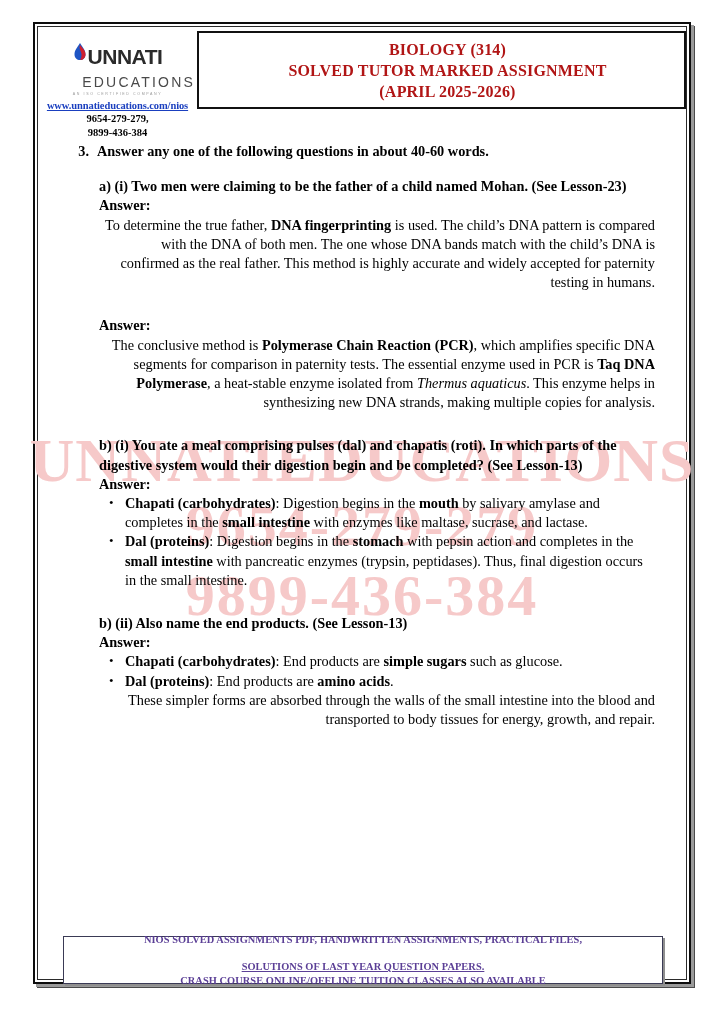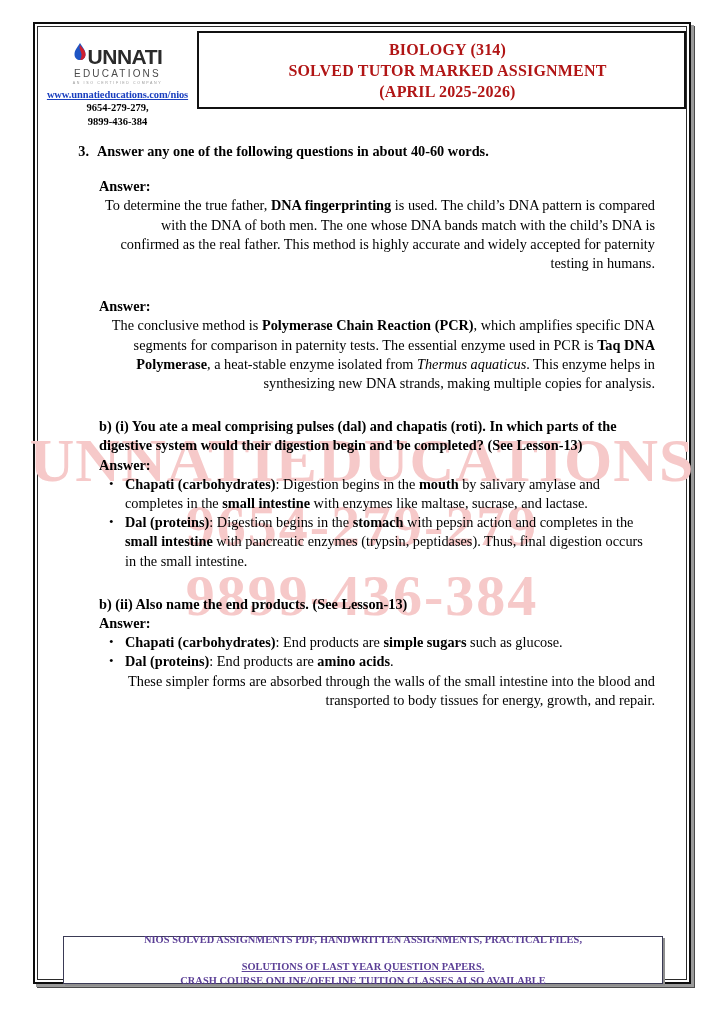--- a/index.html
+++ b/index.html
@@ -101,24 +101,25 @@
   .logo-word {
     font-family: "Liberation Sans", sans-serif;
     font-weight: bold;
     font-size: 21px;
     letter-spacing: -0.5px;
     color: #2b2b2b;
     line-height: 21px;
   }
   .logo-sub {
     font-family: "Liberation Sans", sans-serif;
-    font-size: 10px;
+    font-size: 14px;
     letter-spacing: 2.2px;
     color: #4a4a4a;
-    margin-top: 1px;
+    margin-top: 7px;
+    text-align: right;
   }
   .logo-tiny {
     font-family: "Liberation Sans", sans-serif;
     font-size: 3.6px;
     letter-spacing: 1.6px;
     color: #9a9a9a;
     margin-top: 2px;
   }
   .brand-url {
     font-family: "Liberation Serif", serif;
@@ -285,20 +286,21 @@
   </div>
 
   <div class="doc">
 
     <div class="q-head">
       <span class="q-num">3.</span>
       <span>Answer any one of the following questions in about 40-60 words.</span>
     </div>
 
     <div class="block">
+      <p class="q-text">a) (i) Two men were claiming to be the father of a child named Mohan. (See Lesson-23)</p>
       <p class="ans-label">Answer:</p>
       <p class="para">To determine the true father, <b>DNA fingerprinting</b> is used. The child’s DNA pattern is compared with the DNA of both men. The one whose DNA bands match with the child’s DNA is confirmed as the real father. This method is highly accurate and widely accepted for paternity testing in humans.</p>
 
       <div class="gap-md"></div>
 
       <p class="ans-label">Answer:</p>
       <p class="para">The conclusive method is <b>Polymerase Chain Reaction (PCR)</b>, which amplifies specific DNA segments for comparison in paternity tests. The essential enzyme used in PCR is <b>Taq DNA Polymerase</b>, a heat-stable enzyme isolated from <i>Thermus aquaticus</i>. This enzyme helps in synthesizing new DNA strands, making multiple copies for analysis.</p>
 
       <div class="gap-md"></div>
 

